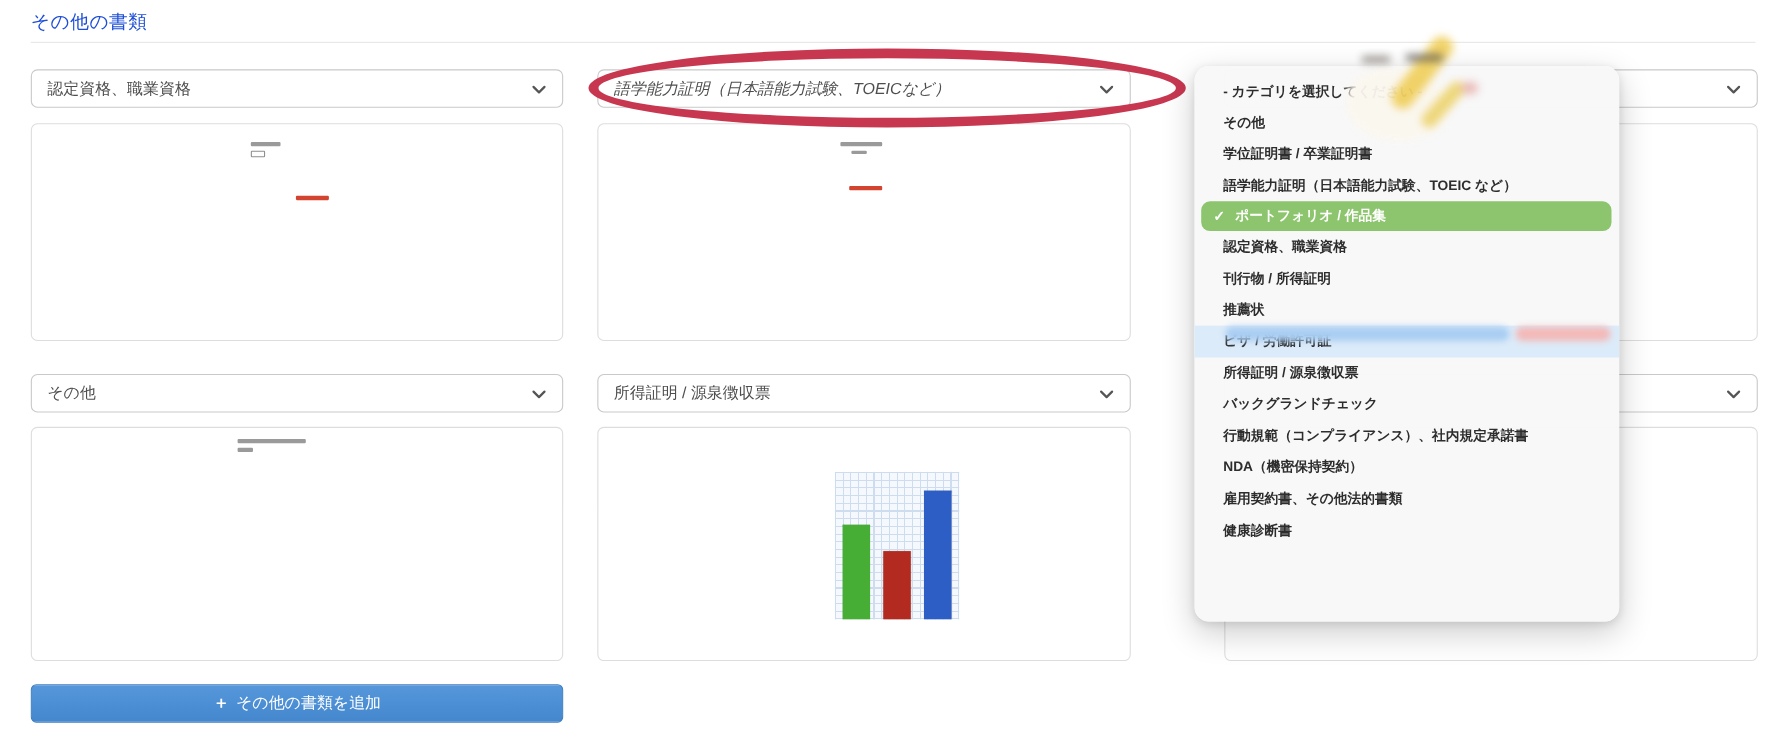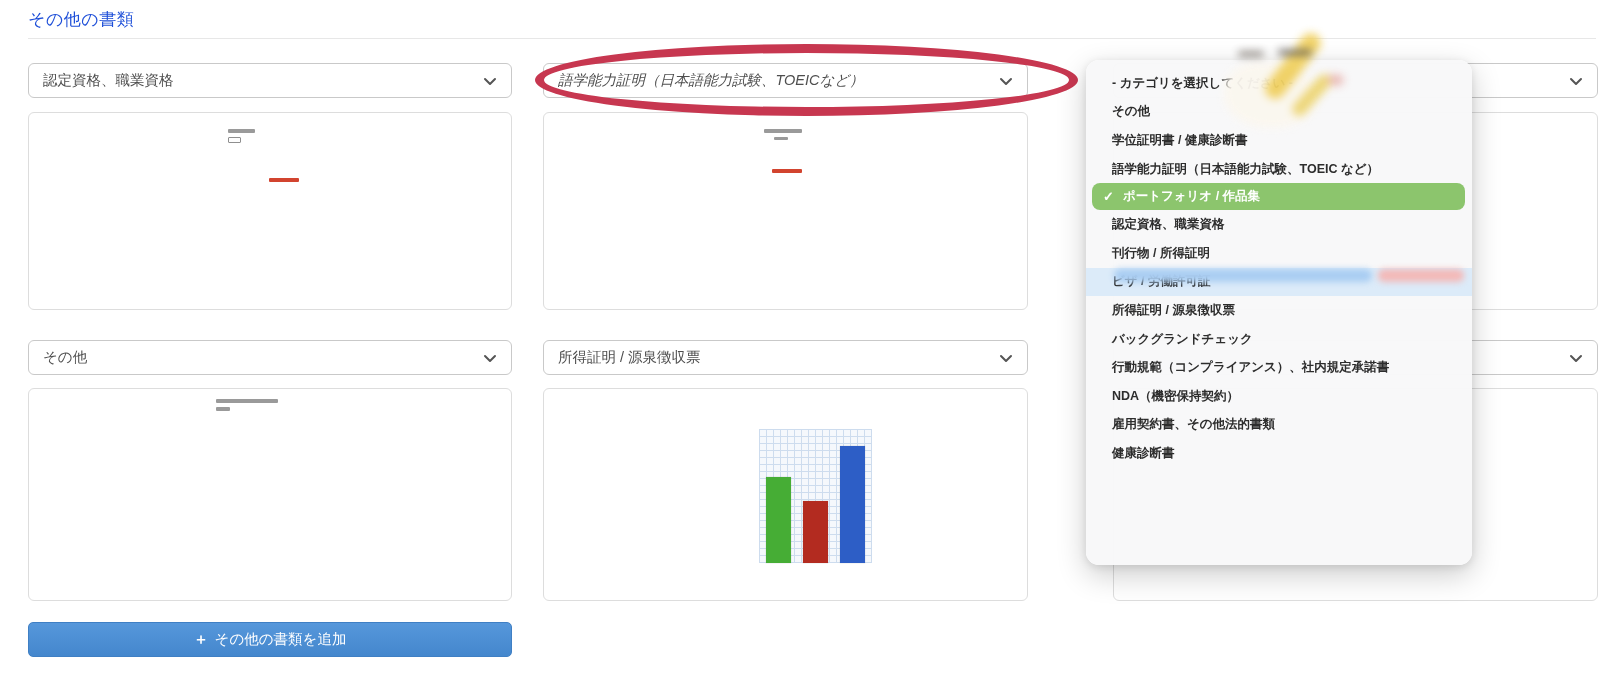--- a/index.html
+++ b/index.html
@@ -157,37 +157,41 @@
     <div class="menu-item">
 
     <span class="mi-label">- カテゴリを選択してください -</span>
   </div>
     <div class="menu-item">
 
     <span class="mi-label">その他</span>
   </div>
     <div class="menu-item">
 
-    <span class="mi-label">学位証明書 / 健康診断書</span>
+    <span class="mi-label">学位証明書 / 卒業証明書</span>
   </div>
     <div class="menu-item">
 
     <span class="mi-label">語学能力証明（日本語能力試験、TOEIC など）</span>
   </div>
     <div class="menu-item selected">
     <span class="mi-check">✓</span>
     <span class="mi-label">ポートフォリオ / 作品集</span>
   </div>
     <div class="menu-item">
 
     <span class="mi-label">認定資格、職業資格</span>
   </div>
     <div class="menu-item">
 
     <span class="mi-label">刊行物 / 所得証明</span>
+  </div>
+    <div class="menu-item">
+
+    <span class="mi-label">推薦状</span>
   </div>
     <div class="menu-item highlighted">
 
     <span class="mi-label">ビザ / 労働許可証</span>
   </div>
     <div class="menu-item">
 
     <span class="mi-label">所得証明 / 源泉徴収票</span>
   </div>
     <div class="menu-item">

